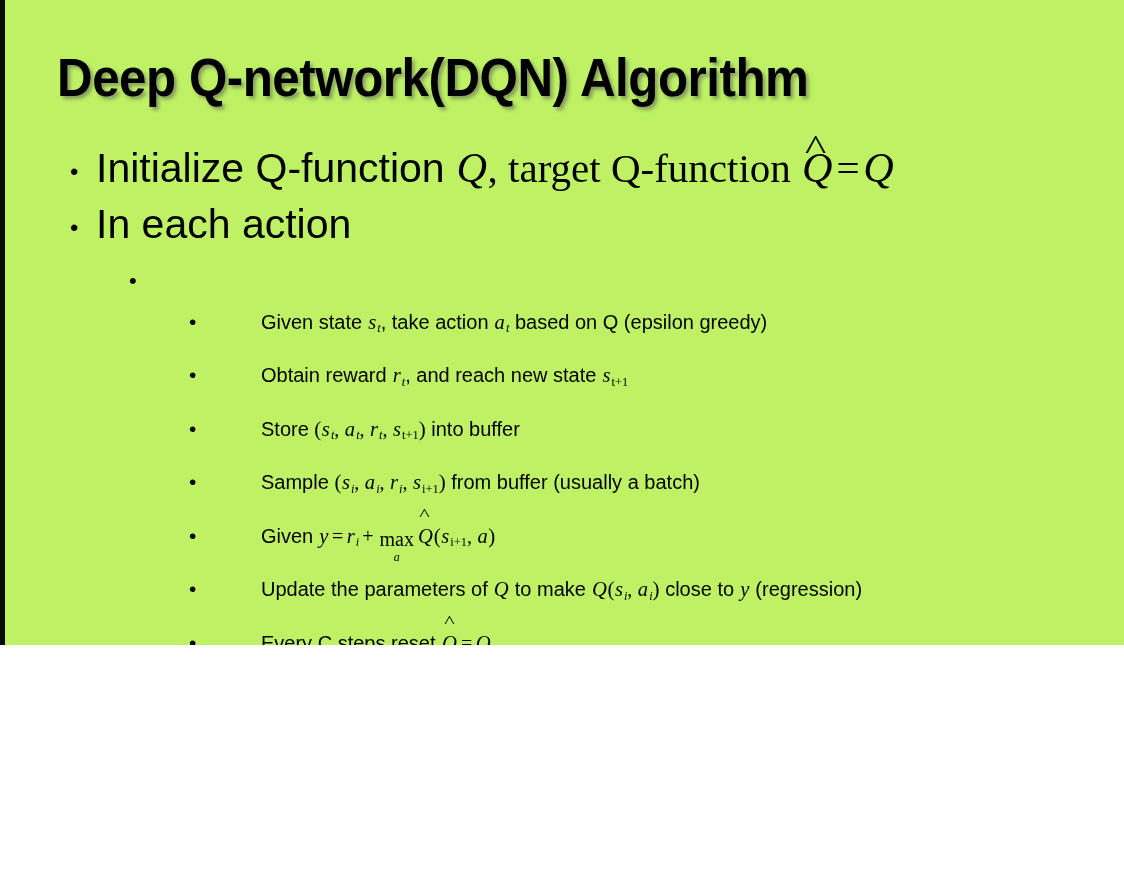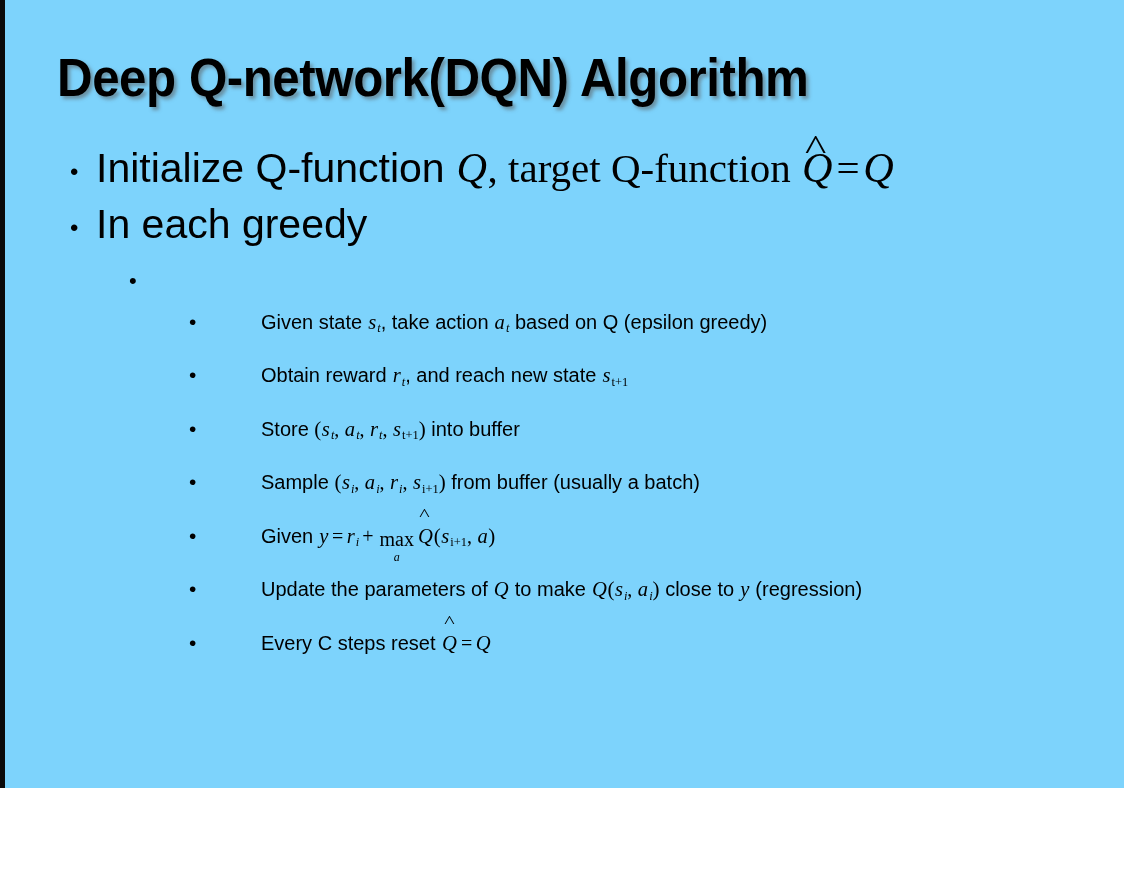--- a/index.html
+++ b/index.html
@@ -10,22 +10,22 @@
   body {
     width: 1124px;
     height: 872px;
     font-family: "Liberation Sans", sans-serif;
     -webkit-font-smoothing: antialiased;
   }
 
   #slide {
     position: relative;
     width: 1124px;
-    height: 788px;
-    background: #7dd3fc;
+    height: 645px;
+    background: #bef264;
     overflow: hidden;
     box-sizing: border-box;
   }
 
   
   #left-edge-stripe {
     position: absolute;
     left: 0;
     top: 0;
     width: 5px;
@@ -214,21 +214,21 @@
 
   <div id="body">
 
     <div class="bullet-row lvl1">
       <span class="bullet-dot">•</span>
       <span class="bullet-text"><span>Initialize Q-function </span><span class="mi">Q</span><span class="mpunc">, target Q-function </span><span class="qhat"><span class="hat">^</span><span>Q</span></span><span class="mo">=</span><span class="mi">Q</span></span>
     </div>
 
     <div class="bullet-row lvl1">
       <span class="bullet-dot">•</span>
-      <span class="bullet-text">In each greedy</span>
+      <span class="bullet-text">In each action</span>
     </div>
 
     <div class="bullet-row lvl2">
       <span class="bullet-dot">•</span>
     </div>
 
     <div class="bullet-row lvl3">
       <span class="bullet-dot">•</span>
       <span class="bullet-text"><span>Given state </span><span class="mi">s</span><span class="sub">t</span><span>, take action </span><span class="mi">a</span><span class="sub">t</span><span> based on Q (epsilon greedy)</span></span>
     </div>

